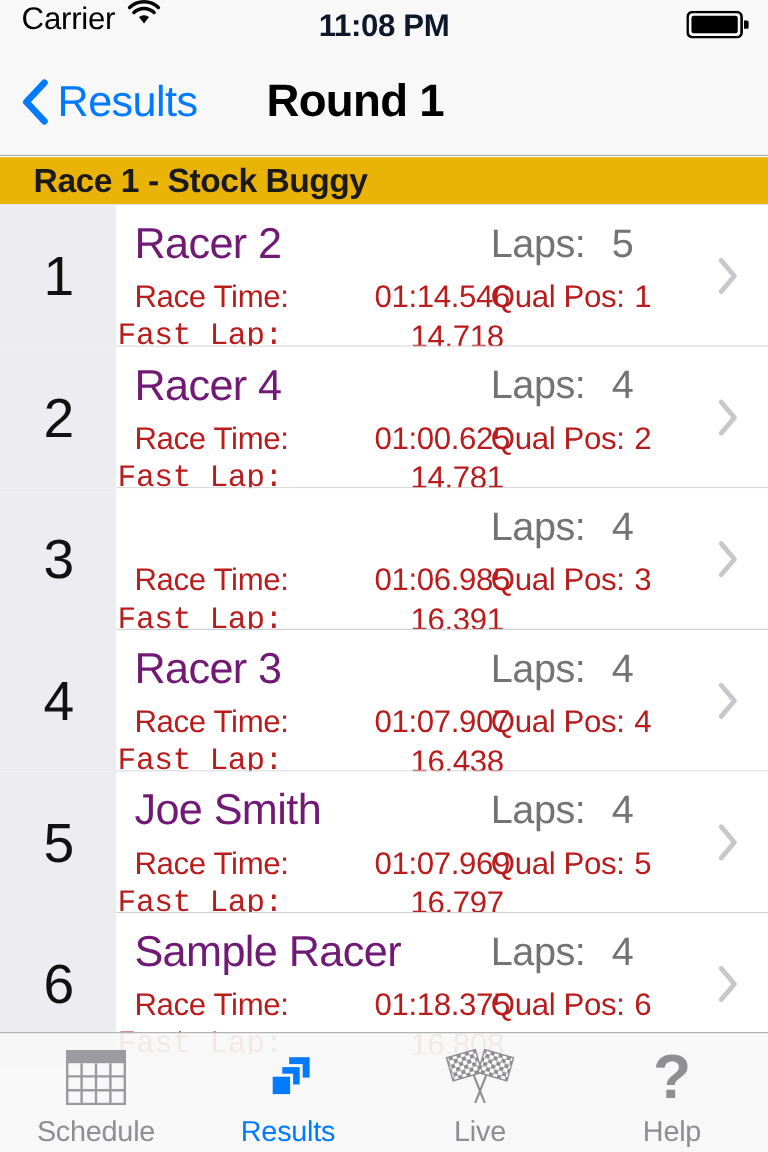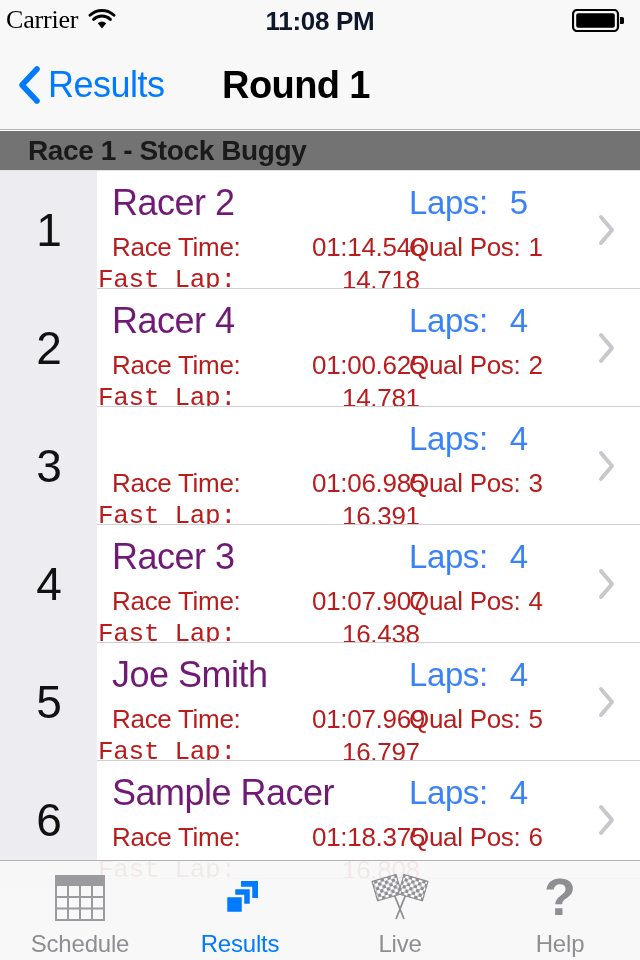--- a/index.html
+++ b/index.html
@@ -10,21 +10,21 @@
     overflow:hidden;
   }
   #app { position:relative; width:640px; height:960px; background:#fff; }
 
   
   .statusbar{
     position:absolute; top:0; left:0; width:640px; height:40px;
     background:#f8f8f8;
     display:flex; align-items:center;
   }
-  .sb-left{ position:absolute; left:6px; top:0; height:40px; display:flex; align-items:center; gap:10px;font-family:Liberation Serif, serif; }
+  .sb-left{ position:absolute; left:18px; top:0; height:40px; display:flex; gap:10px; }
   .sb-carrier{ font-size:26px; color:#000; letter-spacing:-0.2px; }
   .sb-wifi{ width:28px; height:22px; display:block; }
   .sb-time{
     position:absolute; left:0; width:640px; text-align:center;
     font-size:26px; font-weight:bold; color:#0f172a; top:6px; letter-spacing:-0.3px;
   }
   .sb-batt{ position:absolute; right:16px; top:9px; width:52px; height:23px; }
 
   
   .navbar{
@@ -39,21 +39,21 @@
   .nav-chevron{ width:26px; height:40px; display:block; }
   .nav-back-label{ font-size:36px; color:#007aff; letter-spacing:-0.5px; }
   .nav-title{
     position:absolute; left:0; width:592px; top:50%; transform:translateY(-50%);
     text-align:center; font-size:38px; font-weight:bold; color:#000; letter-spacing:-0.6px;
   }
 
   
   .section-header{
     position:absolute; top:131px; left:0; width:640px; height:40px;
-    background:#737373;
+    background:#eab308;
     display:flex; align-items:center;
     border-bottom:1px solid #e2e2e2;
   }
   .section-header span{
     margin-left:28px; font-size:28px; font-weight:bold; color:#1a1a1a; letter-spacing:-0.4px;
   }
 
   
   .list{
     position:absolute; top:171px; left:0; width:640px; height:718px;
@@ -74,21 +74,21 @@
   .row-sep{
     position:absolute; left:97px; bottom:0; width:543px; height:1px; background:#d0d0d2;
   }
 
   .name{
     position:absolute; left:15px; top:11px;
     font-size:36px; color:#701a75; letter-spacing:-0.5px; white-space:nowrap;
   }
   .laps{
     position:absolute; left:312px; top:13px;
-    font-size:33px; color:#3b82f6; letter-spacing:-0.4px; white-space:nowrap;
+    font-size:33px; color:#737373; letter-spacing:-0.4px; white-space:nowrap;
   }
   .laps .v{ margin-left:22px; }
 
   .det{
     position:absolute; font-size:26px; color:#b91c1c; letter-spacing:-0.3px; white-space:nowrap;
   }
   .det-rt-l{ left:15px; top:61px; }
   .det-rt-v{ left:215px; top:61px; }
   .det-fl-l{ left:1px; top:94px;font-family:Liberation Mono, monospace; }
   .det-fl-v{ left:245px; top:94px; }

